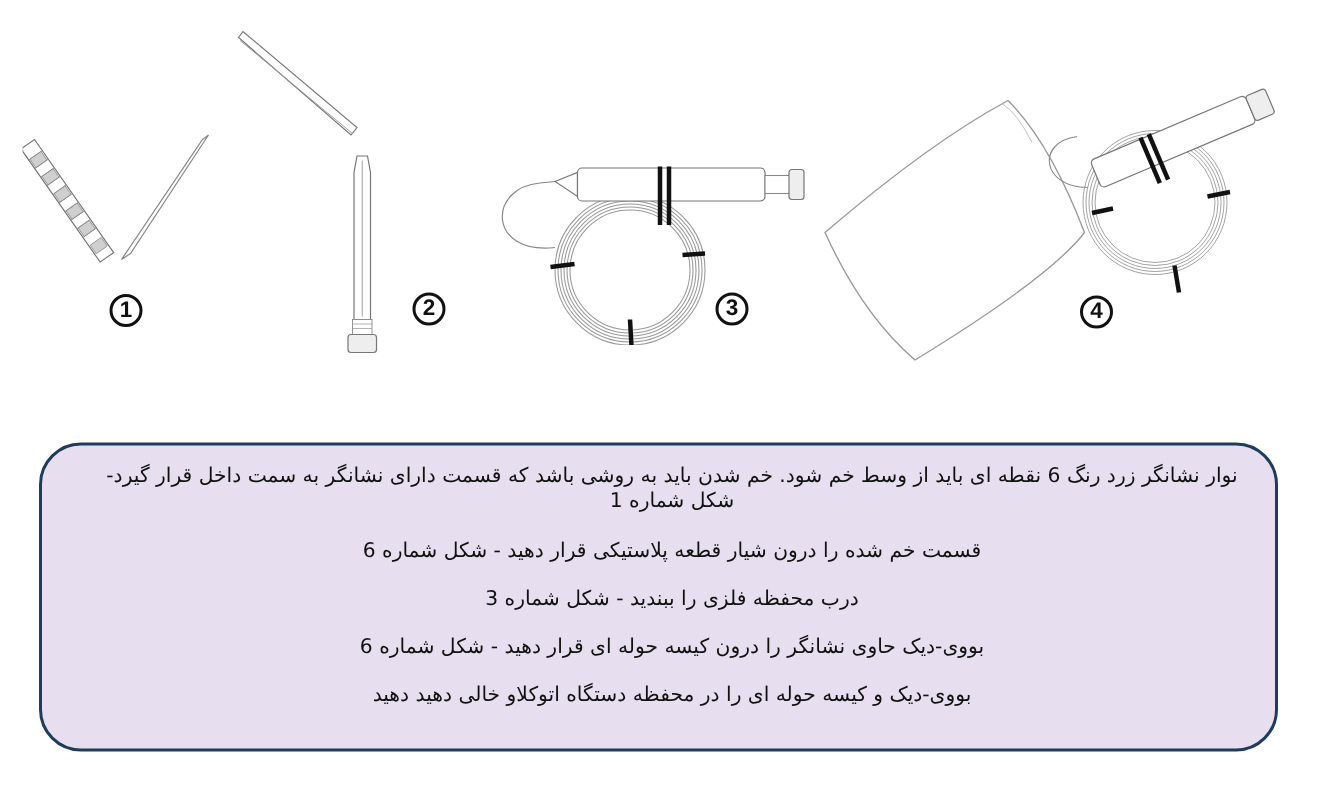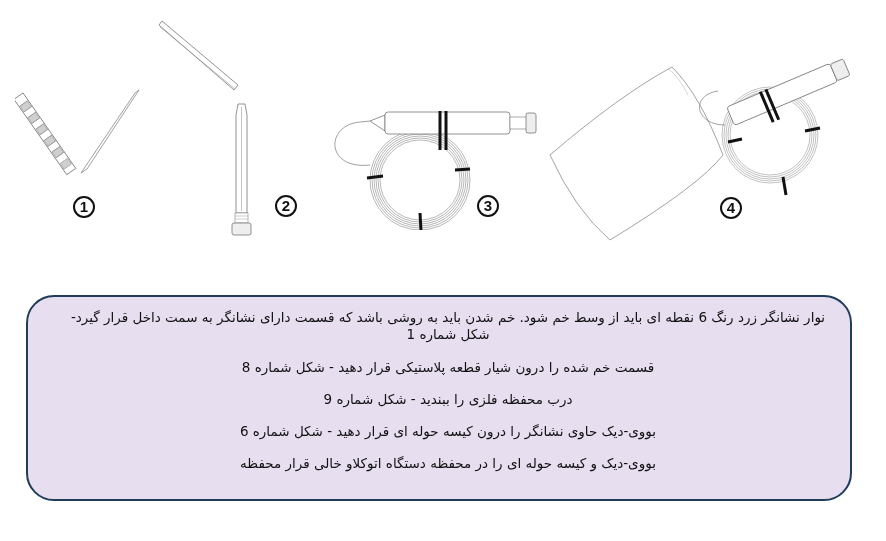--- a/index.html
+++ b/index.html
@@ -120,18 +120,18 @@
         <line x1="188" y1="87" x2="202" y2="84"></line>
       <line x1="243" y1="122" x2="246" y2="140"></line>
     </g>
   </svg>
   <div class="fig-number" style="left:180px;top:142px;">4</div>
 </div>
 
 <div class="instructions">
   <div class="steps">
     <p class="step">نوار نشانگر زرد رنگ 6 نقطه ای باید از وسط خم شود. خم شدن باید به روشی باشد که قسمت دارای نشانگر به سمت داخل قرار گیرد- شکل شماره 1</p>
-    <p class="step">قسمت خم شده را درون شیار قطعه پلاستیکی قرار دهید - شکل شماره 8</p>
-    <p class="step">درب محفظه فلزی را ببندید - شکل شماره 9</p>
+    <p class="step">قسمت خم شده را درون شیار قطعه پلاستیکی قرار دهید - شکل شماره 6</p>
+    <p class="step">درب محفظه فلزی را ببندید - شکل شماره 3</p>
     <p class="step">بووی-دیک حاوی نشانگر را درون کیسه حوله ای قرار دهید - شکل شماره 6</p>
-    <p class="step">بووی-دیک و کیسه حوله ای را در محفظه دستگاه اتوکلاو خالی قرار محفظه</p>
+    <p class="step">بووی-دیک و کیسه حوله ای را در محفظه دستگاه اتوکلاو خالی دهید دهید</p>
   </div>
 </div>
 
 </body></html>

